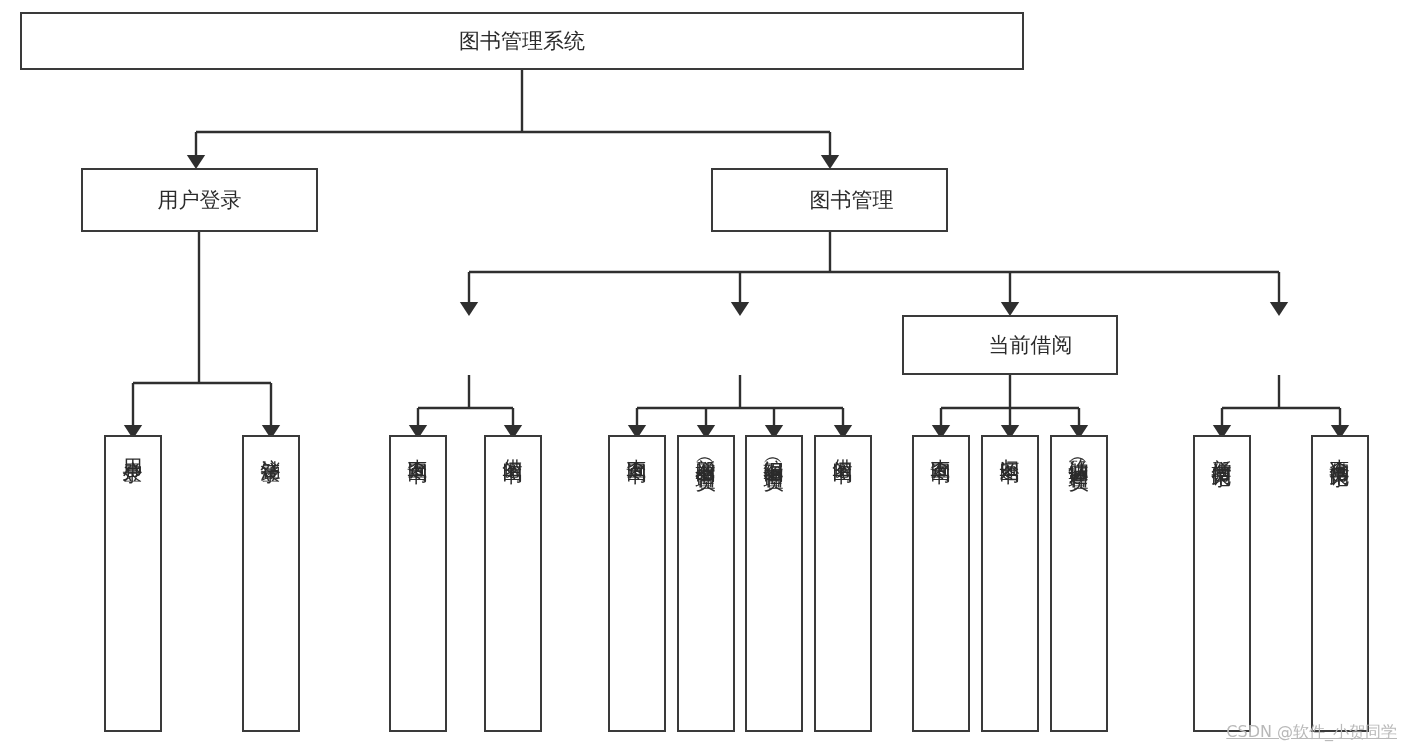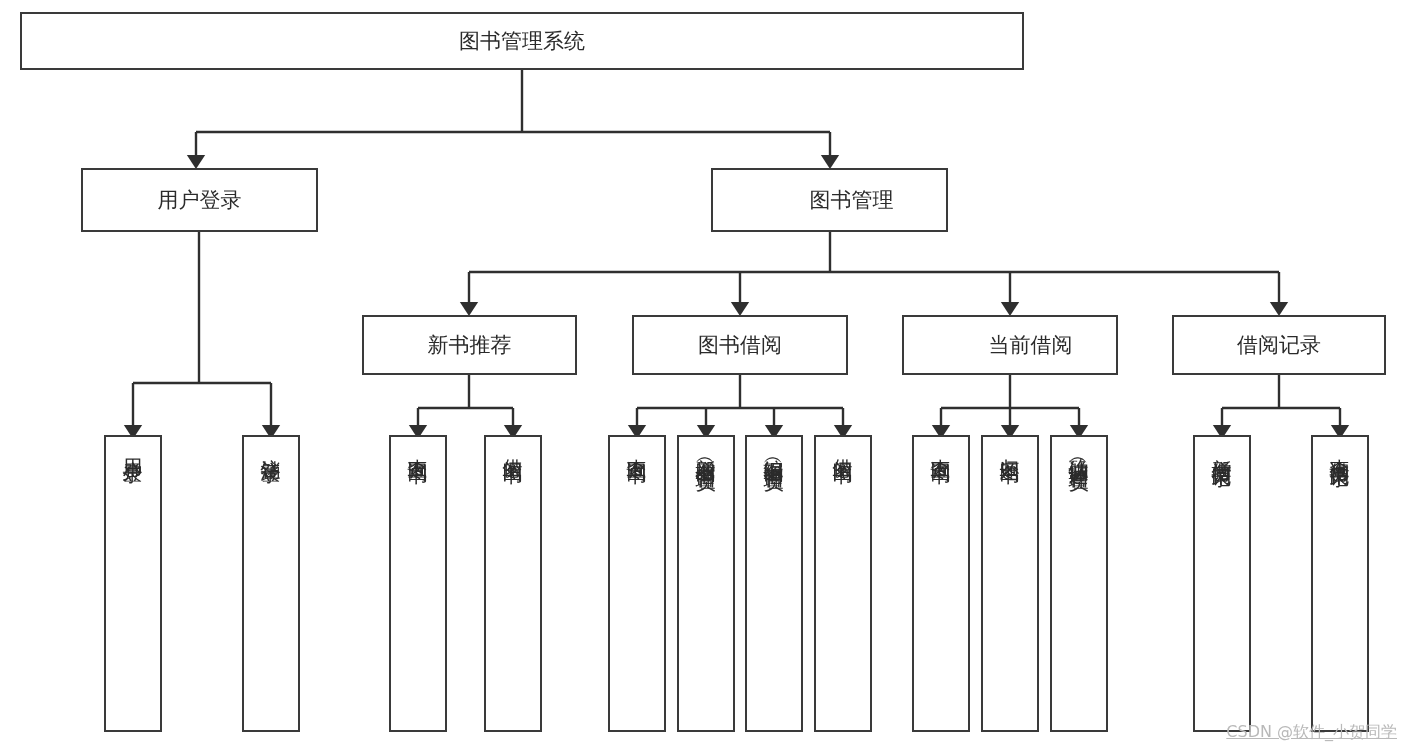--- a/index.html
+++ b/index.html
@@ -129,31 +129,22 @@
     <span class="node-label">图书管理系统</span>
   </div>
 
   <div class="node horizontal" style="left:81px; top:168px; width:237px; height:64px;">
     <span class="node-label">用户登录</span>
   </div>
   <div class="node horizontal" style="left:711px; top:168px; width:237px; height:64px;padding-left:44px;">
     <span class="node-label">图书管理</span>
   </div>
 
-  <div class="node horizontal" style="left:362px; top:315px; width:215px; height:60px;">
-    <span class="node-label">新书推荐</span>
-  </div>
-  <div class="node horizontal" style="left:632px; top:315px; width:216px; height:60px;">
-    <span class="node-label">图书借阅</span>
-  </div>
   <div class="node horizontal" style="left:902px; top:315px; width:216px; height:60px;padding-left:41px;">
     <span class="node-label">当前借阅</span>
-  </div>
-  <div class="node horizontal" style="left:1172px; top:315px; width:214px; height:60px;">
-    <span class="node-label">借阅记录</span>
   </div>
 
   <div class="node vertical" style="left:104px; top:435px; width:58px; height:297px;">
     <span class="node-label">用户登录</span>
   </div>
   <div class="node vertical" style="left:242px; top:435px; width:58px; height:297px;">
     <span class="node-label">注销登录</span>
   </div>
 
   <div class="node vertical" style="left:389px; top:435px; width:58px; height:297px;">

